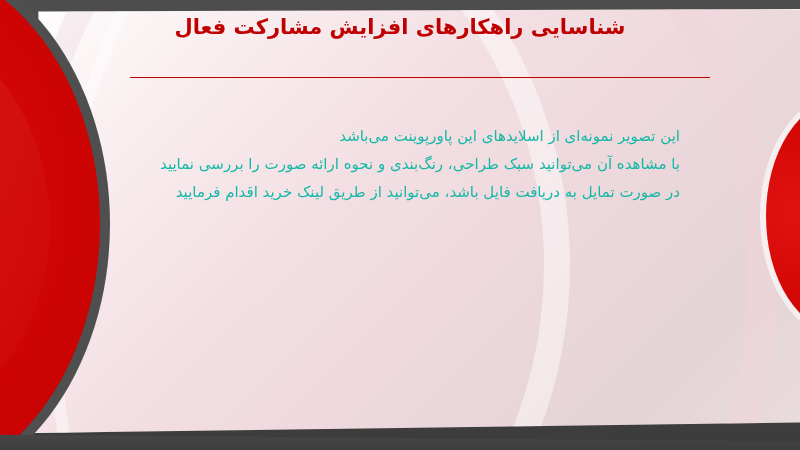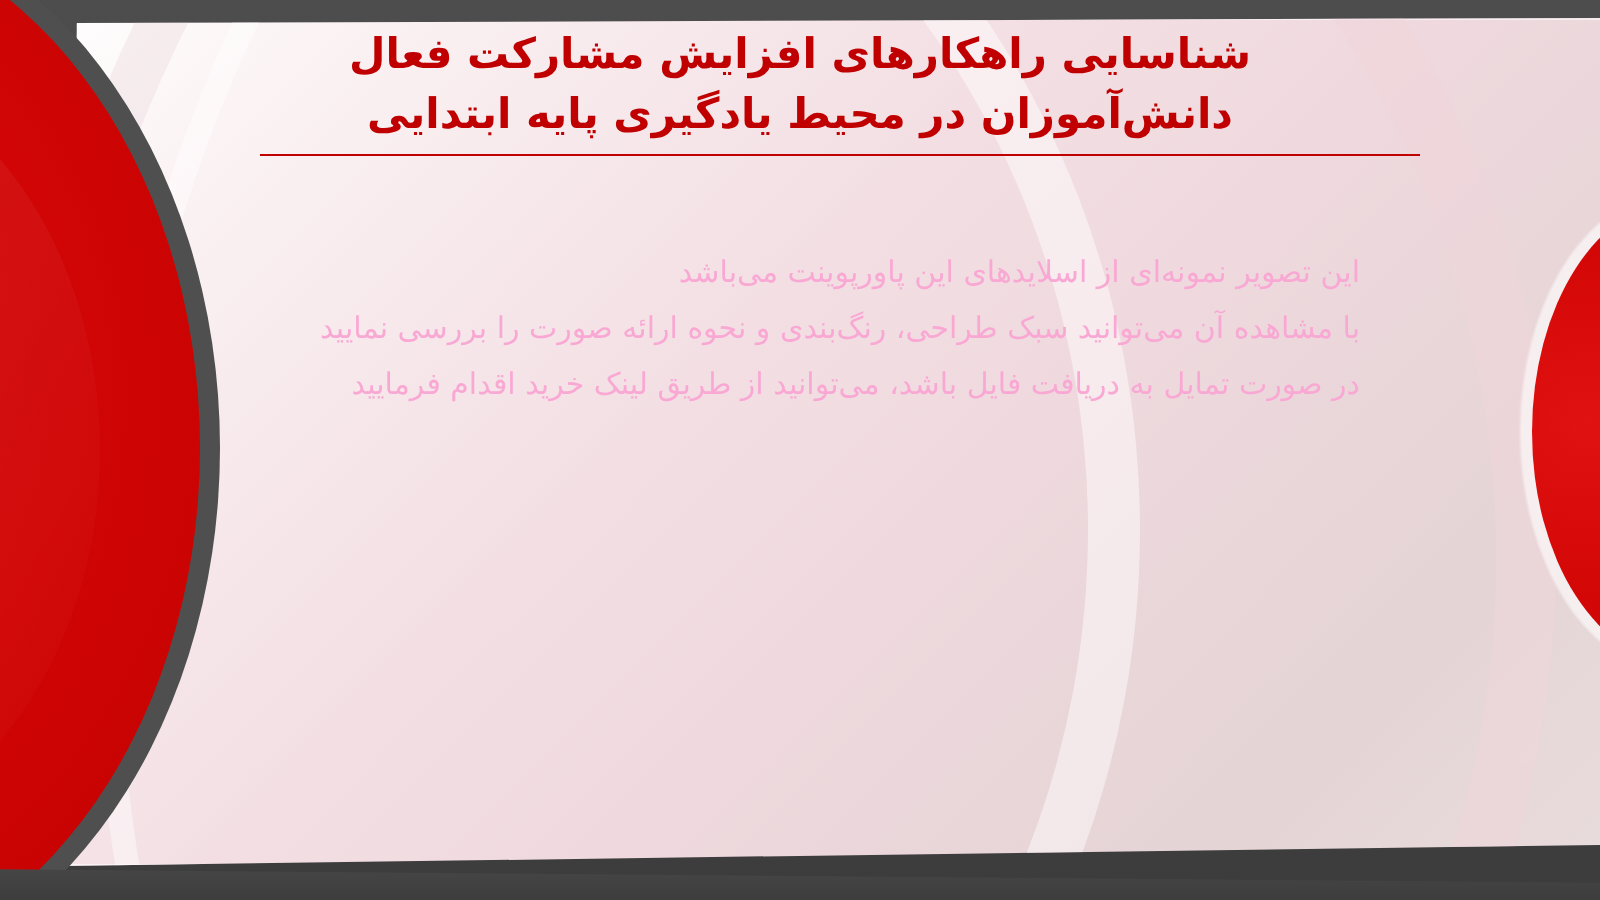--- a/index.html
+++ b/index.html
@@ -159,21 +159,21 @@
   
   #body-block {
     position: absolute;
     right: 120px;
     top: 122px;
     width: 560px;
     text-align: right;
     direction: rtl;
   }
   .body-line {
-    color: #f9a8d4;
+    color: #14b8a6;
     font-family: "DejaVu Sans", sans-serif;
     font-size: 15px;
     font-weight: normal;
     line-height: 28px;
     white-space: nowrap;
   }
 
   
   #bottom-wedge {
     position: absolute;
@@ -207,21 +207,20 @@
 
     <div id="right-lens-edge"></div>
     <div id="right-lens"></div>
 
     <div id="left-lens-border"></div>
     <div id="left-lens"></div>
     <div id="left-lens-hl"></div>
 
     <div id="title-block">
       <div class="title-line">شناسایی راهکارهای افزایش مشارکت فعال</div>
-      <div class="title-line">دانش‌آموزان در محیط یادگیری پایه ابتدایی</div>
     </div>
     <div id="title-rule"></div>
 
     <div id="body-block">
       <div class="body-line">این تصویر نمونه‌ای از اسلایدهای این پاورپوینت می‌باشد</div>
       <div class="body-line">با مشاهده آن می‌توانید سبک طراحی، رنگ‌بندی و نحوه ارائه صورت را بررسی نمایید</div>
       <div class="body-line">در صورت تمایل به دریافت فایل باشد، می‌توانید از طریق لینک خرید اقدام فرمایید</div>
     </div>
 
     <div id="bottom-wedge"></div>

